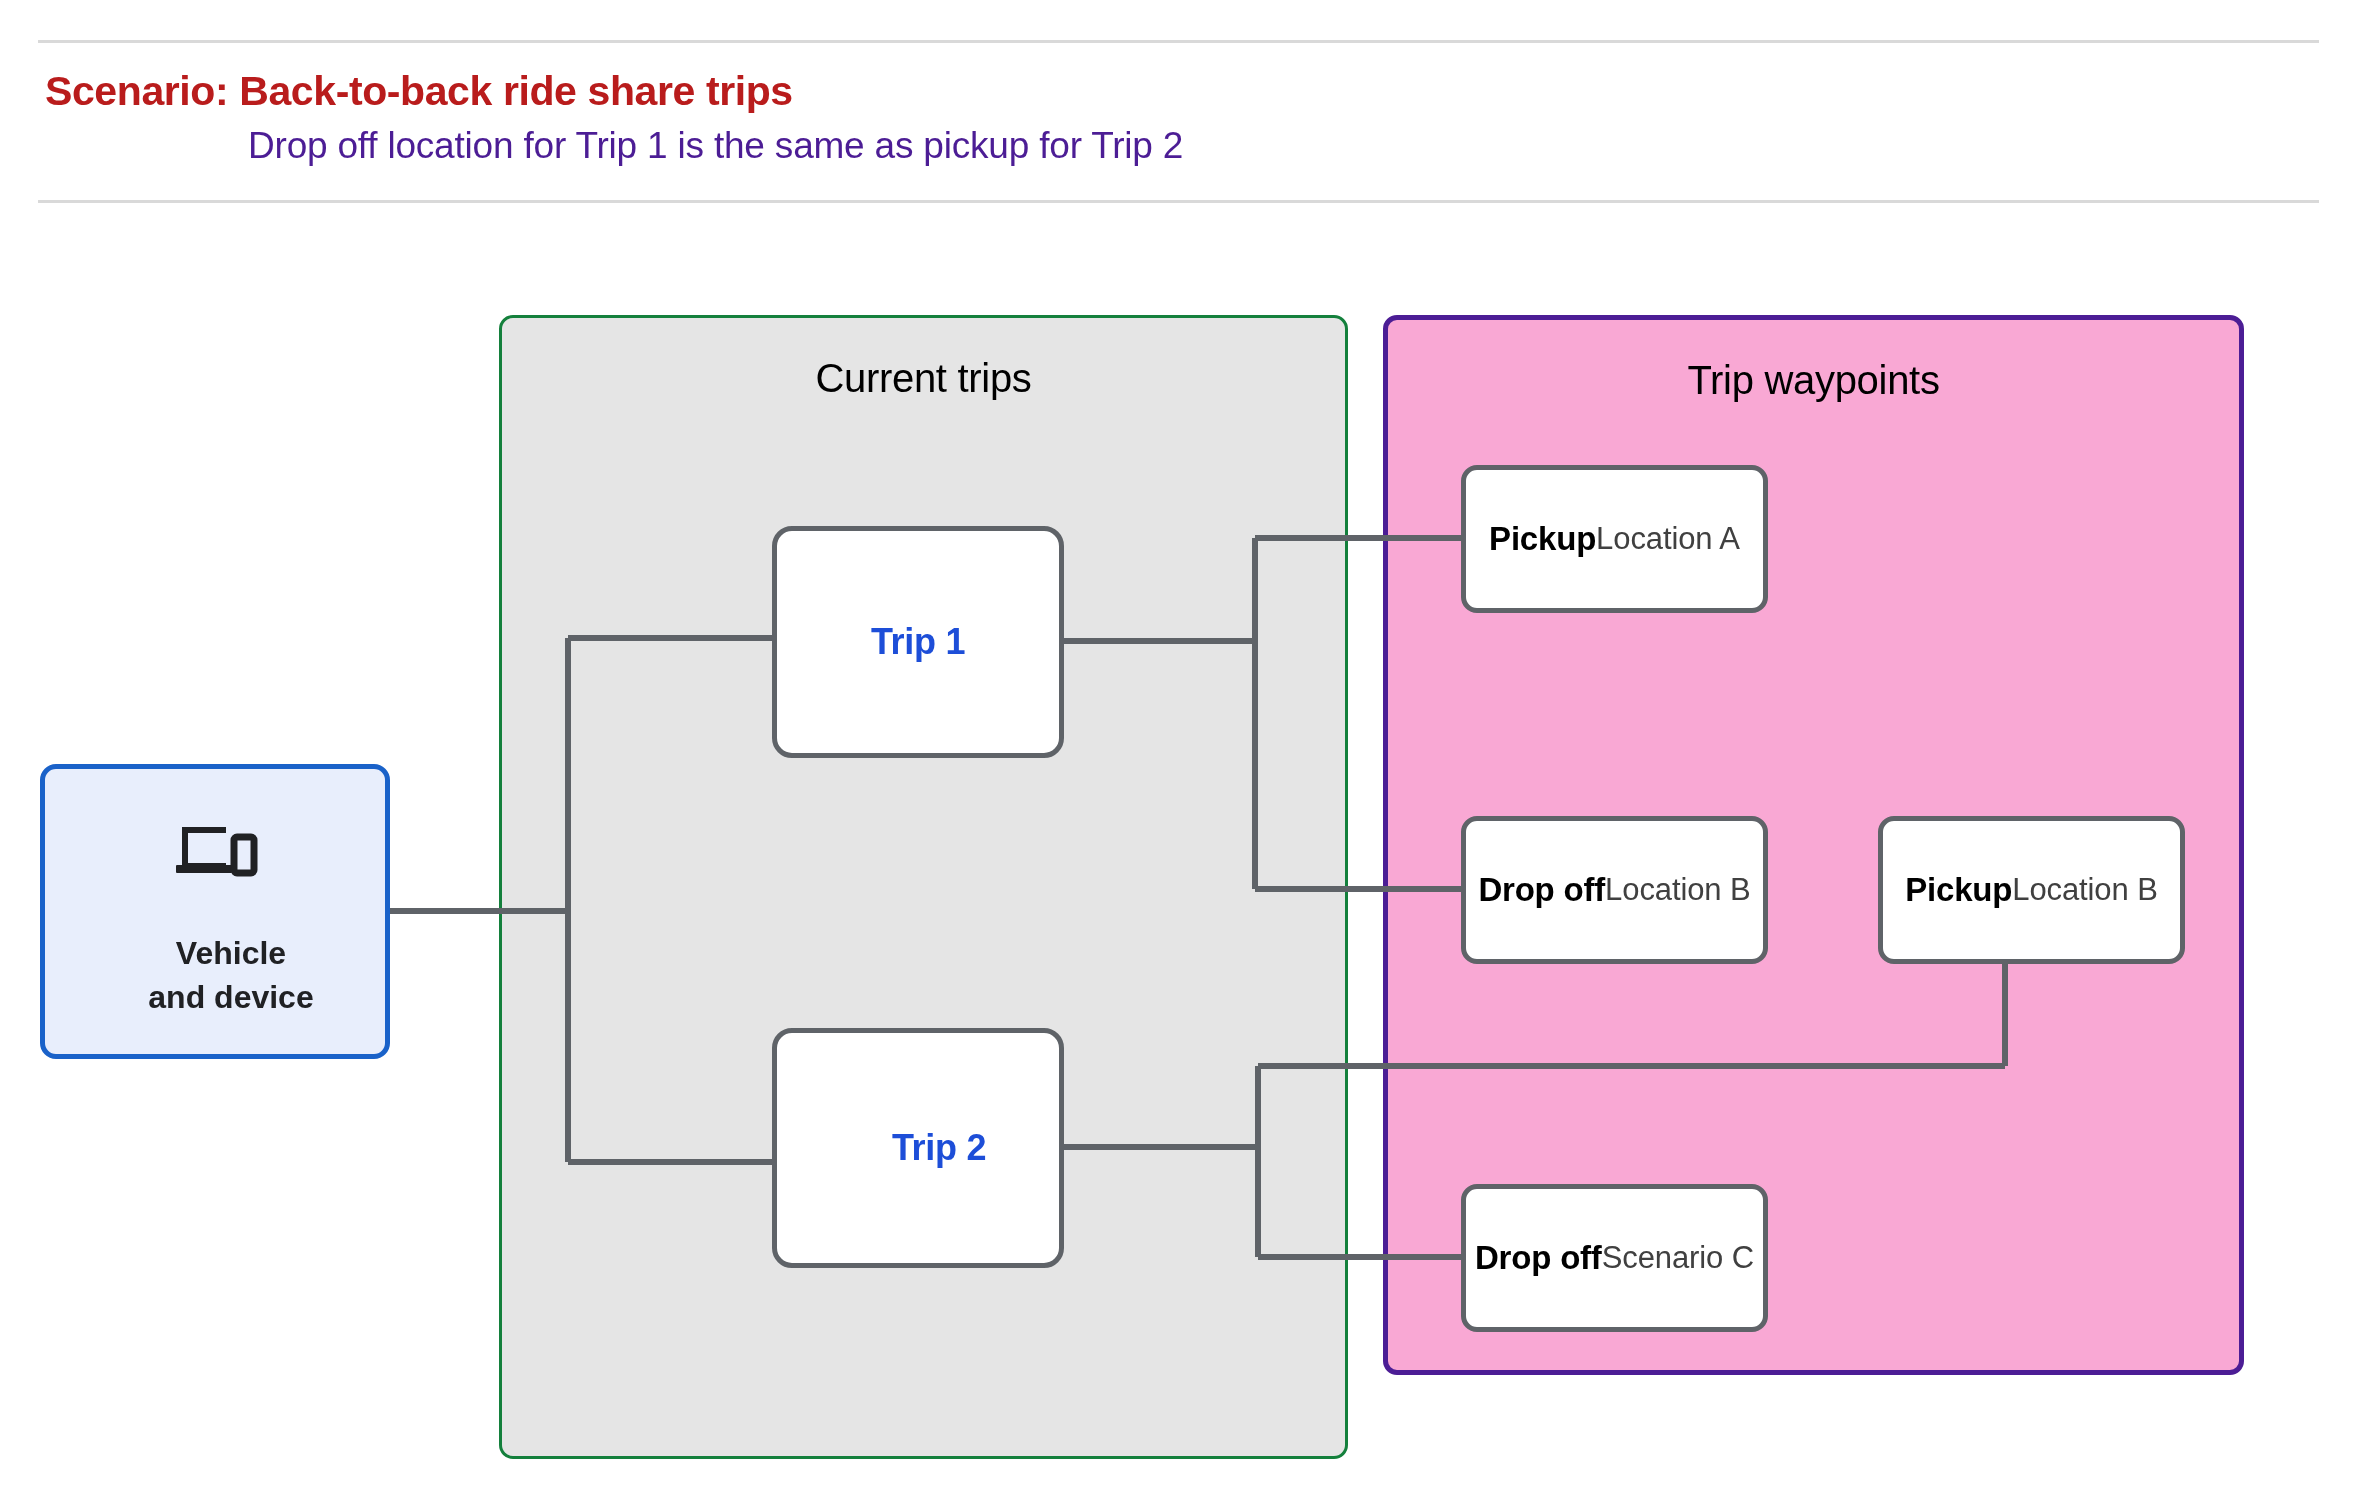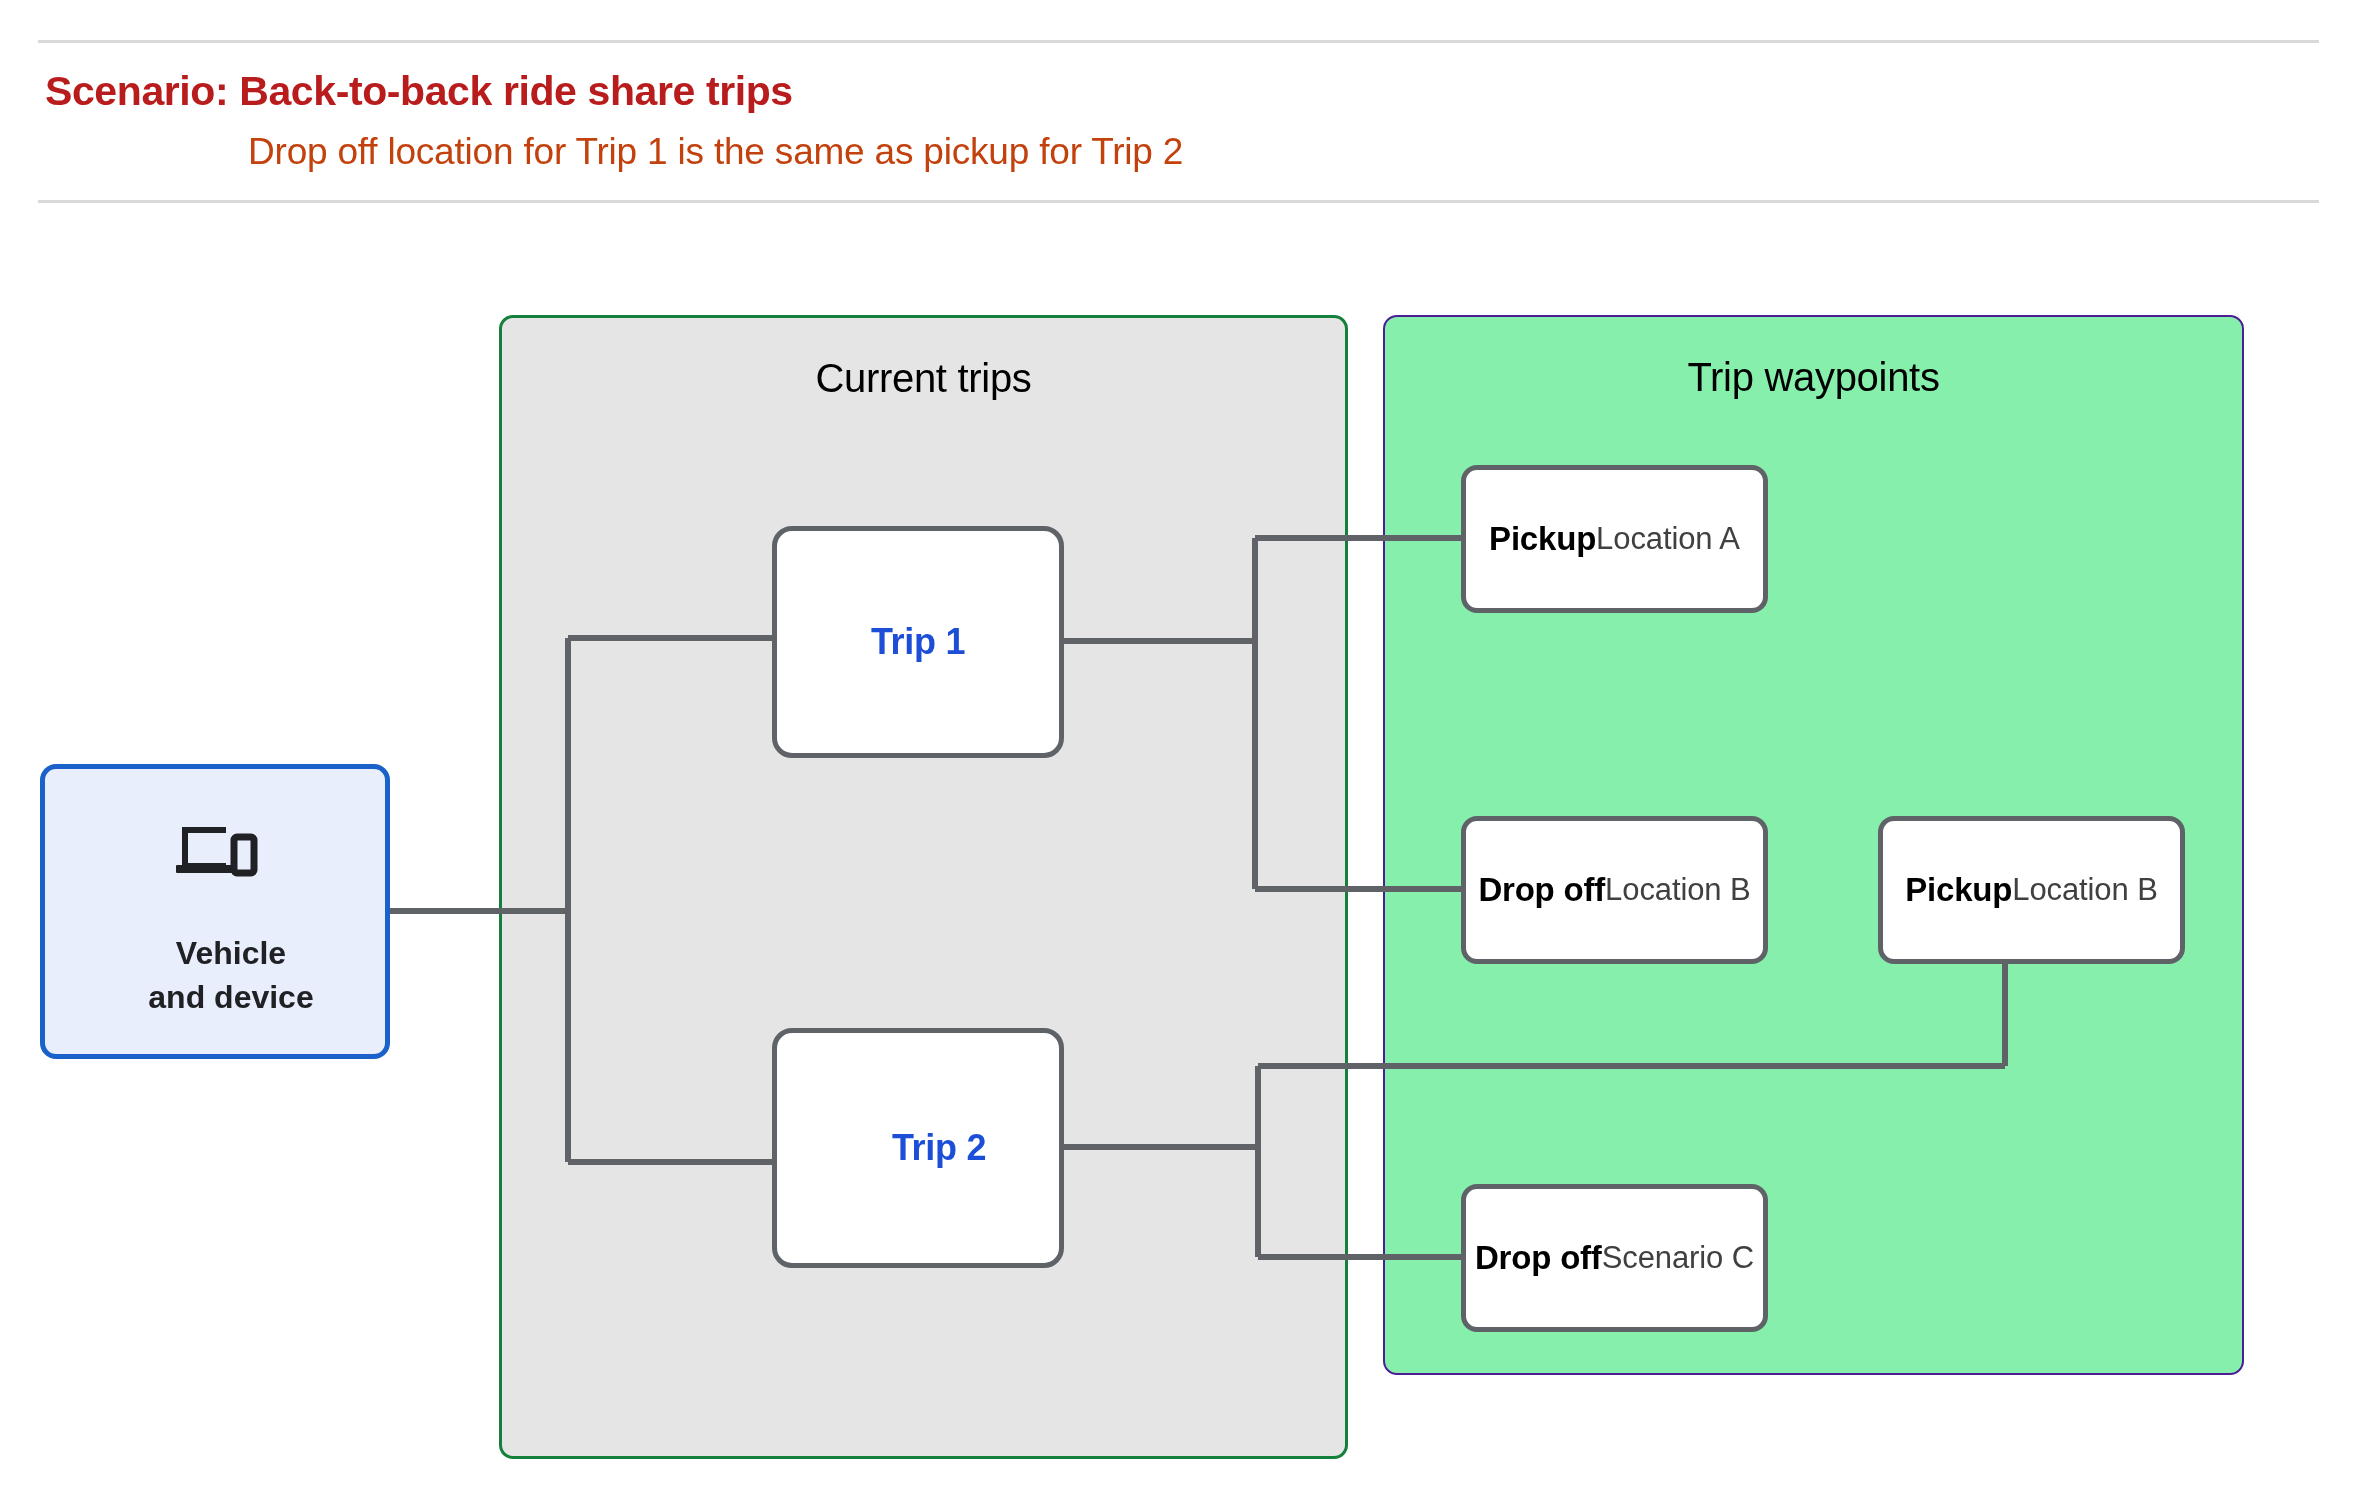--- a/index.html
+++ b/index.html
@@ -40,26 +40,26 @@
     top: 68px;
     font-size: 41px;
     font-weight: 700;
     letter-spacing: -0.4px;
     white-space: nowrap;
     color: #b91c1c;
   }
   #scenario-subtitle {
     position: absolute;
     left: 248px;
-    top: 131px;
+    top: 125px;
     font-size: 37px;
     font-weight: 400;
     letter-spacing: -0.2px;
     white-space: nowrap;
-    color: #c2410c;
+    color: #4c1d95;
   }
 
   
   #diagram-canvas {
     position: absolute;
     left: 0;
     top: 0;
     width: 2357px;
     height: 1497px;
   }
@@ -95,22 +95,22 @@
     width: 849px;
     height: 1144px;
     background: #e5e5e5;
     border: 3px solid #14803c;
   }
   #group-trip-waypoints {
     left: 1383px;
     top: 315px;
     width: 861px;
     height: 1060px;
-    background: #86efac;
-    border: 2px solid #4c1d95;
+    background: #f9a8d4;
+    border: 5px solid #4c1d95;
   }
 
   
   #node-vehicle {
     position: absolute;
     left: 40px;
     top: 764px;
     width: 350px;
     height: 295px;
     background: #e8eefc;

